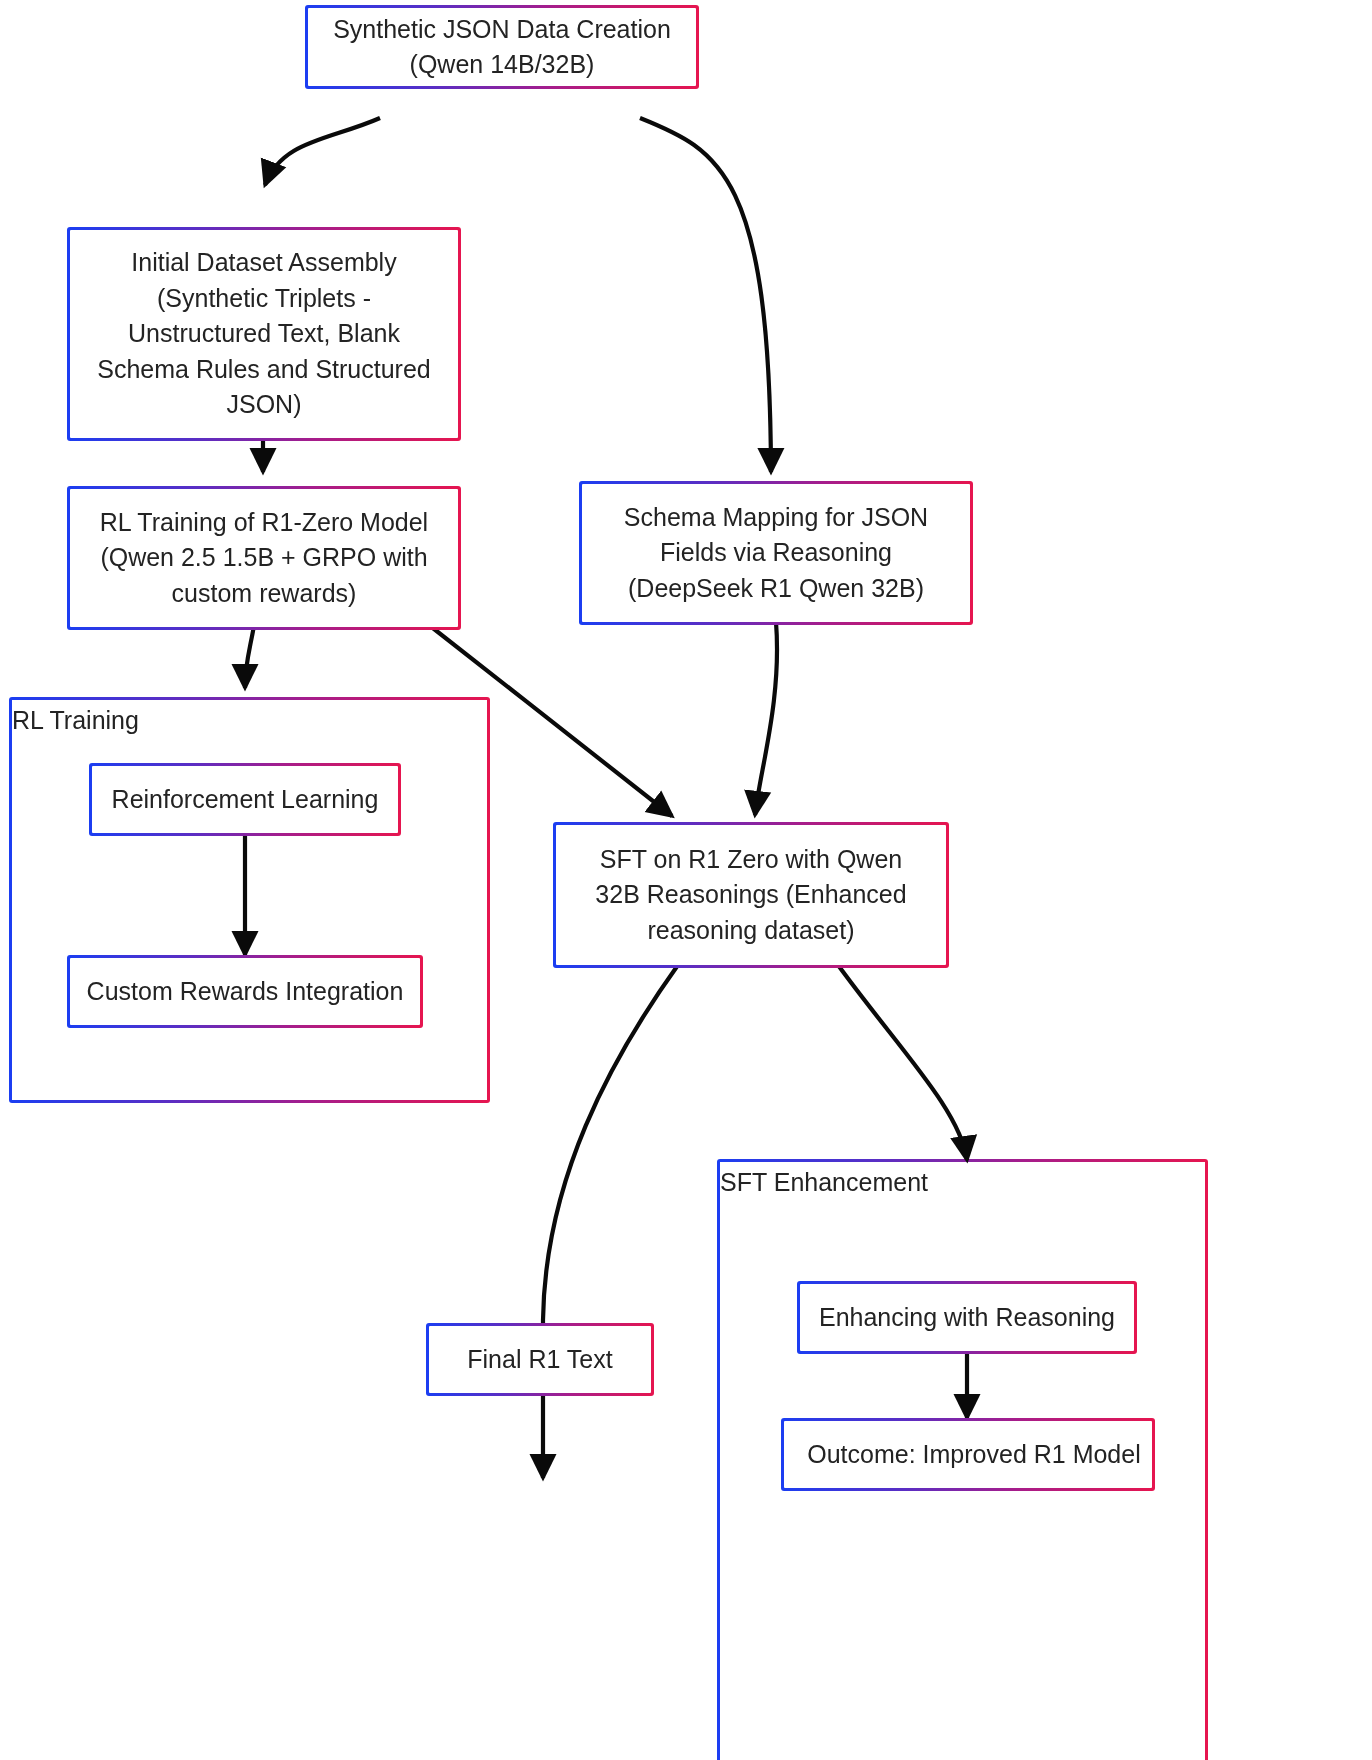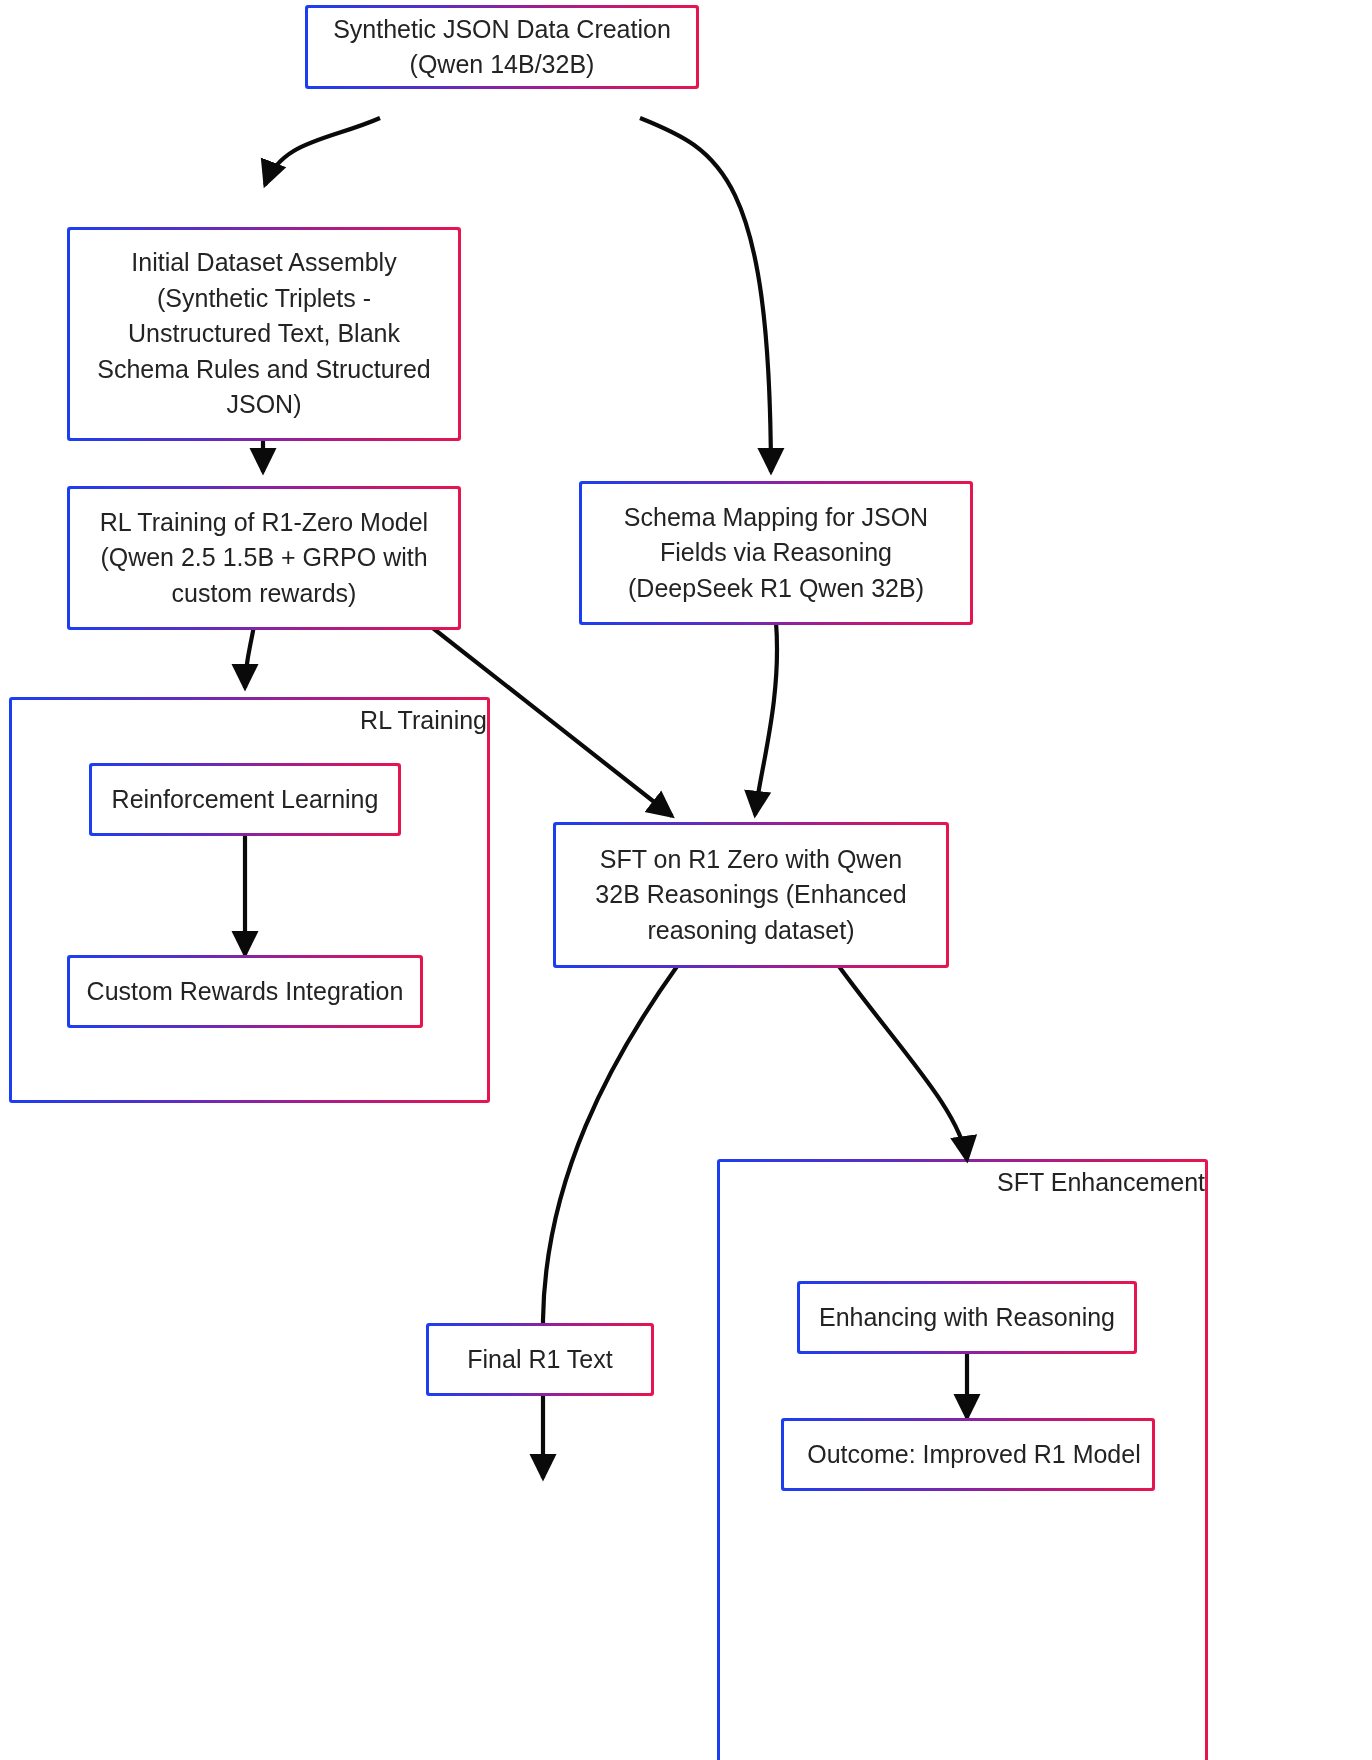--- a/index.html
+++ b/index.html
@@ -79,21 +79,21 @@
     position: absolute;
     inset: 0;
     background: #ffffff;
     z-index: -1;
   }
   .cluster-title {
     position: absolute;
     top: 6px;
     left: 0;
     right: 0;
-    text-align: right;
+    text-align: left;
     font-size: 25px;
     color: #232323;
     z-index: 2;
   }
 
   
   #edges {
     position: absolute;
     left: 0;
     top: 0;

